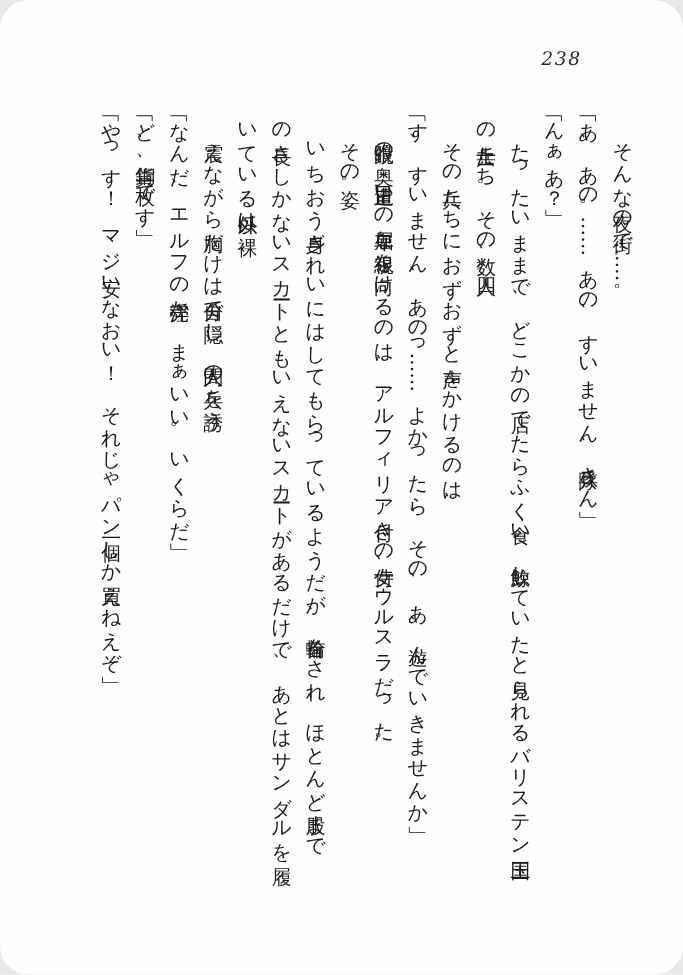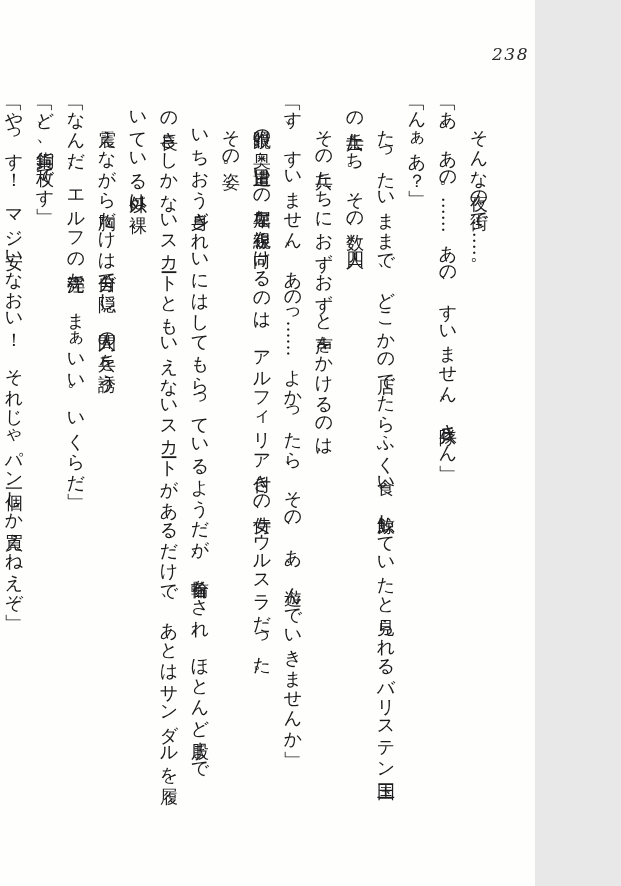--- a/index.html
+++ b/index.html
@@ -2,26 +2,27 @@
 <html><head>
 <meta charset="utf-8">
 <style>
   html, body {
     margin: 0;
     padding: 0;
     background: #e8e8e8;
   }
   .page {
     position: relative;
-    width: 535px;
+    width: 621px;
     height: 886px;
     background: #fefefdff;
     background-color: #fefefd;
     overflow: hidden;
     font-family: "DejaVu Serif", "Liberation Serif", serif;
+    border-radius: 26px;
   }
   .page-number {
     position: absolute;
     top: 44px;
     left: 492px;
     font-size: 17px;
     font-style: italic;
     letter-spacing: 1.5px;
     color: #2a2a2c;
   }

